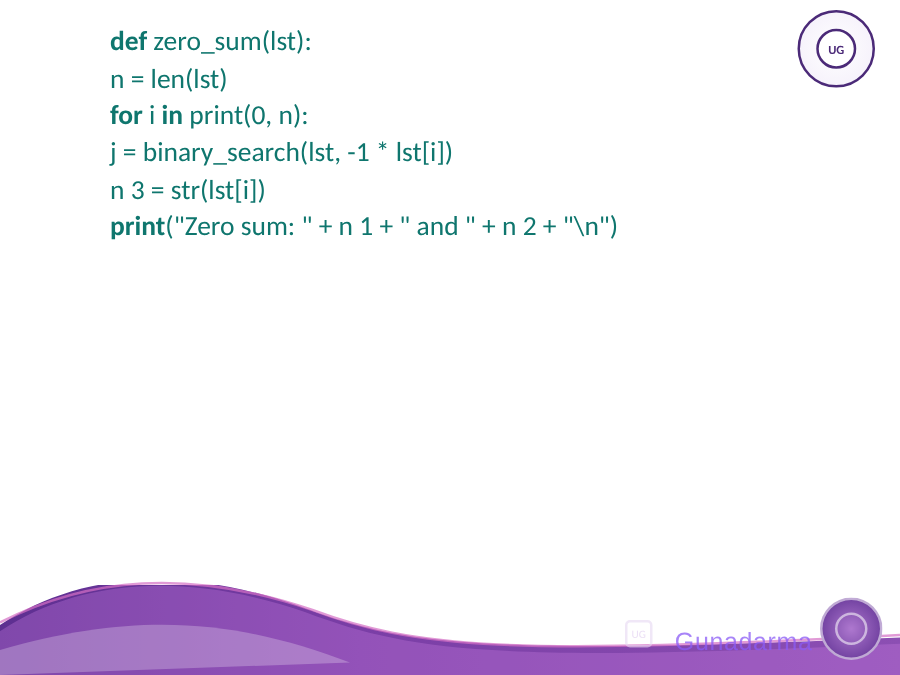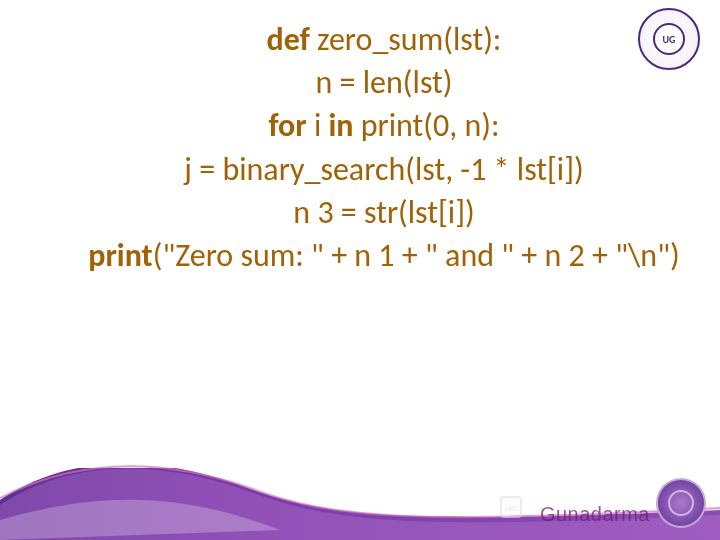--- a/index.html
+++ b/index.html
@@ -16,24 +16,23 @@
     width: 720px;
     height: 540px;
     position: relative;
     background: #fff;
   }
   .code-block {
     position: absolute;
     top: 18px;
     left: 88px;
     right: 40px;
-    font-size: 32px;
+    font-size: 22px;
     line-height: 1.35;
-    color: #a16207;
-    text-align: center;
+    color: #0f766e;
   }
   .code-line {
     white-space: pre;
   }
   .kw { font-weight: 700; }
   
   .logo-top {
     position: absolute;
     top: 8px;
     right: 20px;
@@ -78,21 +77,21 @@
     position: absolute;
     left: 0; bottom: 0;
     width: 720px;
     height: 110px;
     pointer-events: none;
   }
   .brand {
     position: absolute;
     right: 70px;
     bottom: 14px;
-    color: #701a75;
+    color: #8b5cf6;
     opacity: 0.75;
     font-size: 20px;
     font-family: "Segoe UI", Arial, sans-serif;
     letter-spacing: 0.5px;
     display:flex;
     align-items: flex-start;
     gap: 2px;
   }
   .brand .b2 { font-weight:300; }
   .ug-badge {

